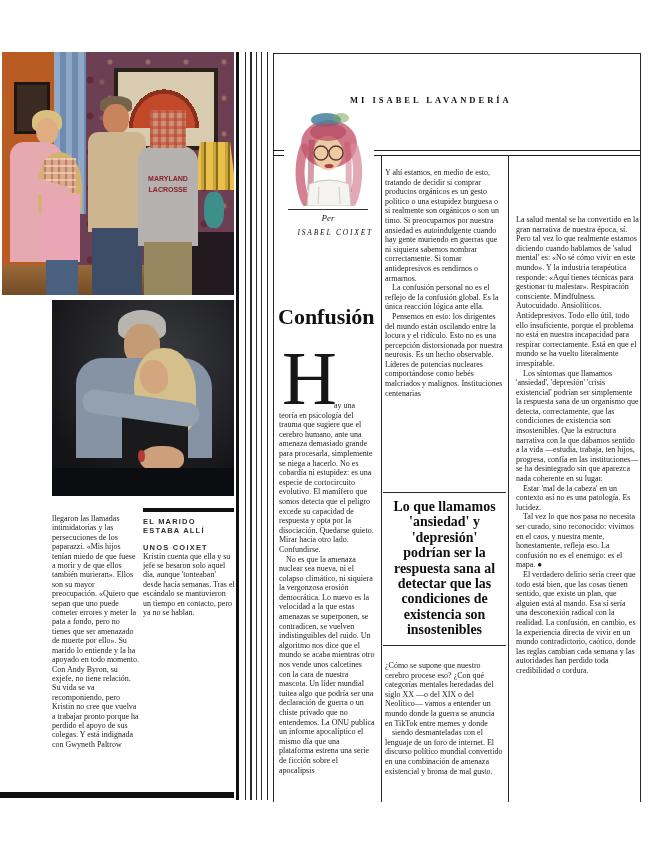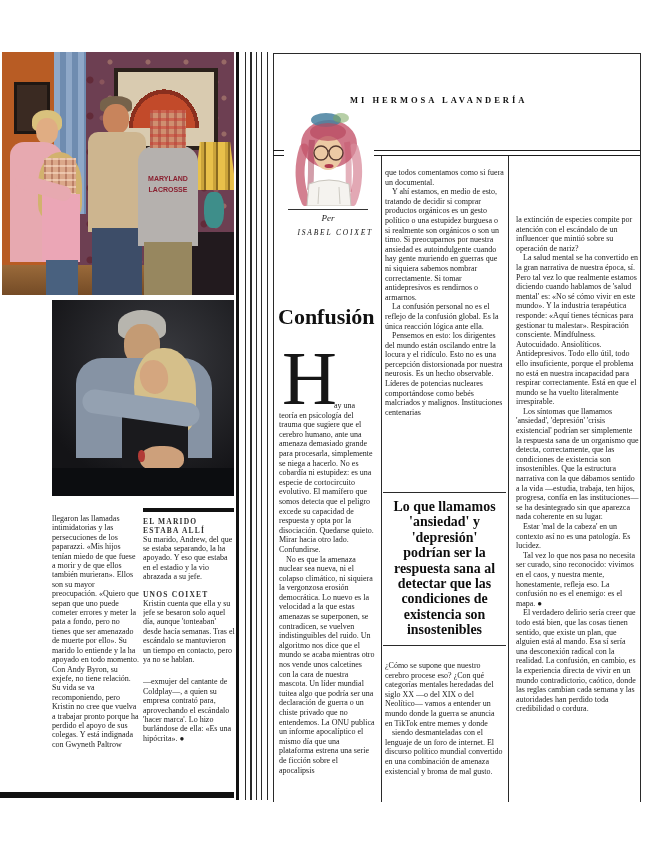--- a/index.html
+++ b/index.html
@@ -103,21 +103,21 @@
      font-size:14.5px;line-height:15.4px;font-weight:bold;color:#0e0e0e;white-space:pre-line;
      transform:scaleX(.96);}
 
   
   .sidecol{position:absolute;font-size:8px;line-height:9.4px;overflow:hidden;}
   .colA{left:52px;top:506px;width:88px;height:268px;}
   .colB{left:143px;top:508px;width:92px;height:266px;}
   .colB-rule{width:91px;height:3.5px;background:#111;margin-bottom:5px;}
   .side-head{font-family:"Liberation Sans",sans-serif;font-weight:bold;font-size:7.5px;
      line-height:9px;letter-spacing:1.2px;color:#2f2f2f;margin:0 0 2px 0;}
-  .colB p{margin:0 0 0 0;font-family:Liberation Serif, serif;}
+  .colB p{margin:0 0 0 0;}
   .colB .gap{margin-top:8px;}
   .colB .gap2{margin-top:13px;}
 </style>
 </head>
 <body>
 
 <div class="page">
 
   <div class="photo photo1">
     <div class="p1-wallpaper"></div>
@@ -164,39 +164,37 @@
     <div class="p2-tabletop"></div>
   </div>
 
   <div class="sidecol colA">
     <p>llegaron las llamadas intimidatorias y las persecuciones de los paparazzi. «Mis hijos tenían miedo de que fuese a morir y de que ellos también murieran». Ellos son su mayor preocupación. «Quiero que sepan que uno puede cometer errores y meter la pata a fondo, pero no tienes que ser amenazado de muerte por ello». Su marido lo entiende y la ha apoyado en todo momento. Con Andy Byron, su exjefe, no tiene relación. Su vida se va recomponiendo, pero Kristin no cree que vuelva a trabajar pronto porque ha perdido el apoyo de sus colegas. Y está indignada con Gwyneth Paltrow</p>
   </div>
 
   <div class="sidecol colB">
     <div class="colB-rule"></div>
     <p class="side-head">EL MARIDO ESTABA ALLÍ</p>
-    <p>Su marido, Andrew, del que se estaba separando, la ha apoyado. Y eso que estaba en el estadio y la vio abrazada a su jefe.</p>
     <p class="side-head gap">UNOS COIXET</p>
     <p>Kristin cuenta que ella y su jefe se besaron solo aquel día, aunque 'tonteaban' desde hacía semanas. Tras el escándalo se mantuvieron un tiempo en contacto, pero ya no se hablan.</p>
-    <p class="gap2">—exmujer del cantante de Coldplay—, a quien su empresa contrató para, aprovechando el escándalo 'hacer marca'. Lo hizo burlándose de ella: «Es una hipócrita». ●</p>
   </div>
 
   <div class="black-bar"></div>
 
   <div class="barcode-thick"></div>
   <div class="barcode-lines"></div>
 
   <div class="rule-h" style="left:273px;top:53px;width:367px;"></div>
   <div class="rule-v" style="left:273px;top:53px;height:749px;"></div>
   <div class="rule-v" style="left:640px;top:53px;height:749px;"></div>
   <div class="rule-v" style="left:381px;top:156px;height:646px;"></div>
   <div class="rule-v" style="left:508px;top:156px;height:646px;"></div>
   <div class="double-rule"></div>
 
-  <div class="section-title">MI HERMOSA LAVANDERÍA</div>
+  <div class="section-title">MI ISABEL LAVANDERÍA</div>
 
   <div class="portrait">
     <svg width="90" height="98" viewBox="0 0 90 98">
       <ellipse cx="45" cy="36" rx="28" ry="24" fill="#c4556b" opacity="0.8"></ellipse>
       <ellipse cx="42" cy="12" rx="15" ry="7" fill="#47809f" opacity="0.85"></ellipse>
       <ellipse cx="57" cy="10" rx="8" ry="5" fill="#7ba85f" opacity="0.55"></ellipse>
       <path d="M20,40 C14,58 15,78 22,94" stroke="#c4556b" stroke-width="9" fill="none" opacity="0.75" stroke-linecap="round"></path>
       <path d="M70,40 C76,58 74,80 68,94" stroke="#d88b9b" stroke-width="9" fill="none" opacity="0.75" stroke-linecap="round"></path>
       <path d="M28,32 C26,52 28,66 26,82" stroke="#a63d55" stroke-width="6" fill="none" opacity="0.5"></path>
       <path d="M63,34 C66,52 64,68 65,84" stroke="#c4556b" stroke-width="6" fill="none" opacity="0.45"></path>
@@ -217,21 +215,20 @@
 
   <div class="art-title">Confusión</div>
   <div class="dropcap">H</div>
 
   <div class="col col1">
     <p><span class="cap-spacer"></span><span>ay una teoría en psicología del trauma que sugiere que el cerebro humano, ante una amenaza demasiado grande para procesarla, simplemente se niega a hacerlo. No es cobardía ni estupidez: es una especie de cortocircuito evolutivo. El mamífero que somos detecta que el peligro excede su capacidad de respuesta y opta por la disociación. Quedarse quieto. Mirar hacia otro lado. Confundirse.</span></p>
     <p>No es que la amenaza nuclear sea nueva, ni el colapso climático, ni siquiera la vergonzosa erosión democrática. Lo nuevo es la velocidad a la que estas amenazas se superponen, se contradicen, se vuelven indistinguibles del ruido. Un algoritmo nos dice que el mundo se acaba mientras otro nos vende unos calcetines con la cara de nuestra mascota. Un líder mundial tuitea algo que podría ser una declaración de guerra o un chiste privado que no entendemos. La ONU publica un informe apocalíptico el mismo día que una plataforma estrena una serie de ficción sobre el apocalipsis</p>
   </div>
 
   <div class="col col2top">
-    <p>que todos comentamos como si fuera un documental.</p>
     <p>Y ahí estamos, en medio de esto, tratando de decidir si comprar productos orgánicos es un gesto político o una estupidez burguesa o si realmente son orgánicos o son un timo. Si preocuparnos por nuestra ansiedad es autoindulgente cuando hay gente muriendo en guerras que ni siquiera sabemos nombrar correctamente. Si tomar antidepresivos es rendirnos o armarnos.</p>
     <p>La confusión personal no es el reflejo de la confusión global. Es la única reacción lógica ante ella.</p>
     <p>Pensemos en esto: los dirigentes del mundo están oscilando entre la locura y el ridículo. Esto no es una percepción distorsionada por nuestra neurosis. Es un hecho observable. Líderes de potencias nucleares comportándose como bebés malcriados y malignos. Instituciones centenarias</p>
   </div>
 
   <div class="quote-rule"></div>
   <div class="pull-quote">Lo que llamamos
 'ansiedad' y
 'depresión'
 podrían ser la
@@ -241,21 +238,20 @@
 existencia son
 insostenibles</div>
   <div class="quote-rule quote-rule2"></div>
 
   <div class="col col2bot">
     <p>¿Cómo se supone que nuestro cerebro procese eso? ¿Con qué categorías mentales heredadas del siglo XX —o del XIX o del Neolítico— vamos a entender un mundo donde la guerra se anuncia en TikTok entre memes y donde</p>
     <p>siendo desmanteladas con el lenguaje de un foro de internet. El discurso político mundial convertido en una combinación de amenaza existencial y broma de mal gusto.</p>
   </div>
 
   <div class="col col3">
-    <p>la extinción de especies compite por atención con el escándalo de un influencer que mintió sobre su operación de nariz?</p>
     <p>La salud mental se ha convertido en la gran narrativa de nuestra época, sí. Pero tal vez lo que realmente estamos diciendo cuando hablamos de 'salud mental' es: «No sé cómo vivir en este mundo». Y la industria terapéutica responde: «Aquí tienes técnicas para gestionar tu malestar». Respiración consciente. Mindfulness. Autocuidado. Ansiolíticos. Antidepresivos. Todo ello útil, todo ello insuficiente, porque el problema no está en nuestra incapacidad para respirar correctamente. Está en que el mundo se ha vuelto literalmente irrespirable.</p>
     <p>Los síntomas que llamamos 'ansiedad', 'depresión' 'crisis existencial' podrían ser simplemente la respuesta sana de un organismo que detecta, correctamente, que las condiciones de existencia son insostenibles. Que la estructura narrativa con la que dábamos sentido a la vida —estudia, trabaja, ten hijos, progresa, confía en las instituciones— se ha desintegrado sin que aparezca nada coherente en su lugar.</p>
     <p>Estar 'mal de la cabeza' en un contexto así no es una patología. Es lucidez.</p>
     <p>Tal vez lo que nos pasa no necesita ser curado, sino reconocido: vivimos en el caos, y nuestra mente, honestamente, refleja eso. La confusión no es el enemigo: es el mapa. ●</p>
     <p>El verdadero delirio sería creer que todo está bien, que las cosas tienen sentido, que existe un plan, que alguien está al mando. Esa sí sería una desconexión radical con la realidad. La confusión, en cambio, es la experiencia directa de vivir en un mundo contradictorio, caótico, donde las reglas cambian cada semana y las autoridades han perdido toda credibilidad o cordura.</p>
   </div>
 
 </div>
 
 </body></html>

